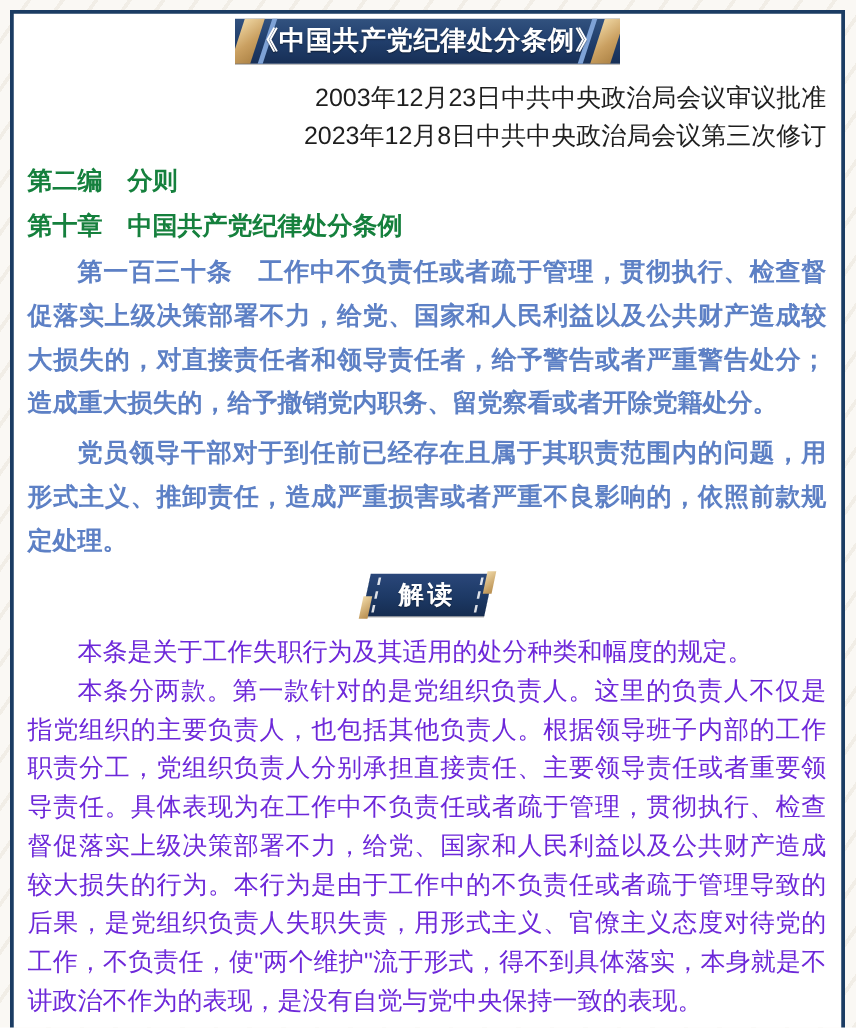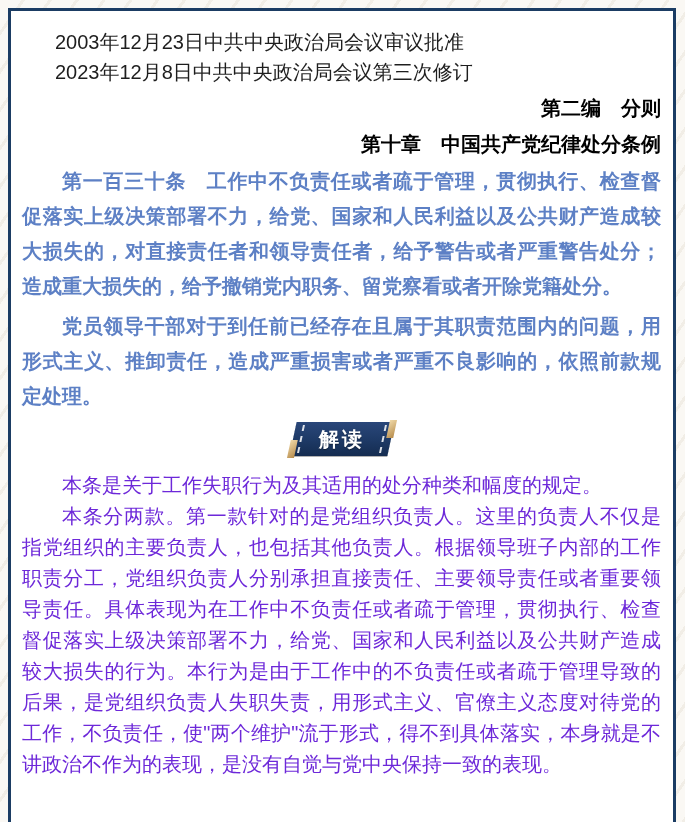--- a/index.html
+++ b/index.html
@@ -30,24 +30,24 @@
   .cap.lite-l{left:24px;width:4px;background:#7ea2d6;}
   .cap.lite-r{right:24px;width:4px;background:#7ea2d6;}
   .cap.gold-r{right:2px;width:16px;background:linear-gradient(135deg,#f3ddab 0%,#caa061 55%,#a97f42 100%);}
   .title-text{
     position:relative;display:block;text-align:center;
     color:#ffffff;font-weight:bold;font-size:21px;line-height:36px;
     text-shadow:0 1px 1px rgba(0,0,0,.45);letter-spacing:.5px;
   }
   
   .dates{margin-top:13px;padding-left:33px;}
-  .dates p{margin:0;color:#1e1e1e;font-size:20px;line-height:30px;}
+  .dates p{margin:0;color:#1e1e1e;font-size:20px;line-height:30px;text-align:right;}
   
   h2,h3{
-    margin:6px 0 0;text-align:right;color:#000000;
+    margin:6px 0 0;text-align:left;color:#15803d;
     font-size:20px;font-weight:bold;line-height:30px;
   }
   
   p.article{
     margin:5px 0 0;color:#5d80c5;font-size:20px;line-height:35px;
     text-indent:2em;text-align:justify;font-weight:bold;
   }
   p.body-text{
     margin:12px 0 0;color:#6d28d9;font-size:20px;line-height:31px;
     text-indent:2em;text-align:justify;
@@ -74,20 +74,27 @@
     letter-spacing:3px;text-align:center;text-shadow:0 1px 1px rgba(0,0,0,.4);
   }
 </style>
 </head>
 <body>
 
 <div class="frame"></div>
 
 <div class="content">
 
+  <div class="title-badge">
+    <i class="cap gold-l"></i>
+    <i class="cap lite-l"></i>
+    <i class="cap lite-r"></i>
+    <i class="cap gold-r"></i>
+    <span class="title-text">《中国共产党纪律处分条例》</span>
+  </div>
 
   <div class="dates">
     <p>2003年12月23日中共中央政治局会议审议批准</p>
     <p>2023年12月8日中共中央政治局会议第三次修订</p>
   </div>
 
   <h2>第二编　分则</h2>
   <h3>第十章　中国共产党纪律处分条例</h3>
 
   <p class="article">第一百三十条　工作中不负责任或者疏于管理，贯彻执行、检查督促落实上级决策部署不力，给党、国家和人民利益以及公共财产造成较大损失的，对直接责任者和领导责任者，给予警告或者严重警告处分；造成重大损失的，给予撤销党内职务、留党察看或者开除党籍处分。</p>

